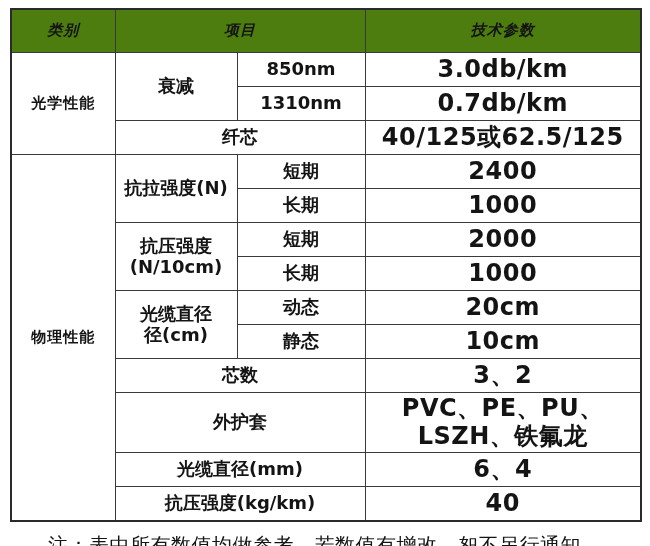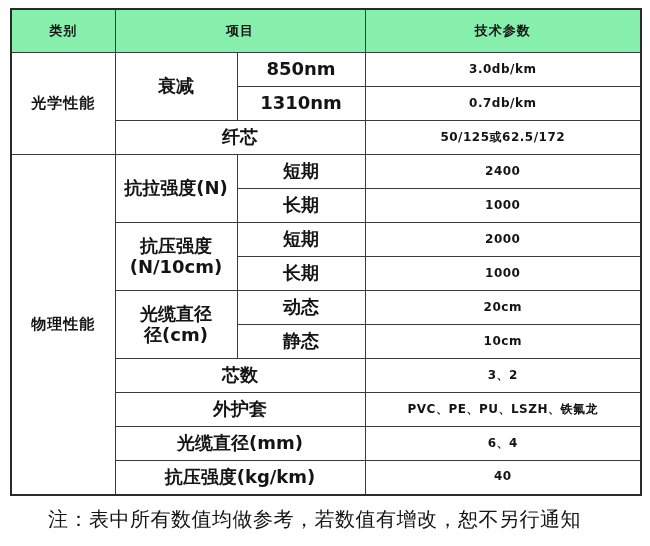--- a/index.html
+++ b/index.html
@@ -30,38 +30,39 @@
   table.spec td, table.spec th {
     border: 1px solid #3a3a3a;
     text-align: center;
     vertical-align: middle;
     font-weight: bold;
     color: #141414;
     padding: 2px 3px;
     line-height: 1.15;
   }
   thead th {
-    background: #86efac;
-    font-size: 13px;
+    background: #4d7c0f;
+    font-size: 15px;
     height: 38px;
     letter-spacing: 1px;
+    font-style: italic;
   }
   tbody td {
     font-size: 18px;
     background: #ffffff;
   }
   .cat {
     font-size: 15px;
     letter-spacing: 1px;
   }
   .sub {
     font-size: 18px;
   }
   .val {
-    font-size: 12px;
+    font-size: 24px;
     letter-spacing: 0.5px;
   }
   .row-h {
     height: 34px;
   }
   .note {
     margin-top: 10px;
     font-size: 20px;
     font-weight: normal;
     color: #141414;
@@ -102,21 +103,21 @@
         <td class="val">3.0db/km</td>
       </tr>
 
       <tr class="row-h">
         <td class="sub">1310nm</td>
         <td class="val">0.7db/km</td>
       </tr>
 
       <tr class="row-h">
         <td class="sub" colspan="2">纤芯</td>
-        <td class="val">50/125或62.5/172</td>
+        <td class="val">40/125或62.5/125</td>
       </tr>
 
       <tr class="row-h">
         <td class="cat" rowspan="10">物理性能</td>
         <td class="sub" rowspan="2">
           <div>抗拉强度(N)</div>
         </td>
         <td class="sub">短期</td>
         <td class="val">2400</td>
       </tr>

